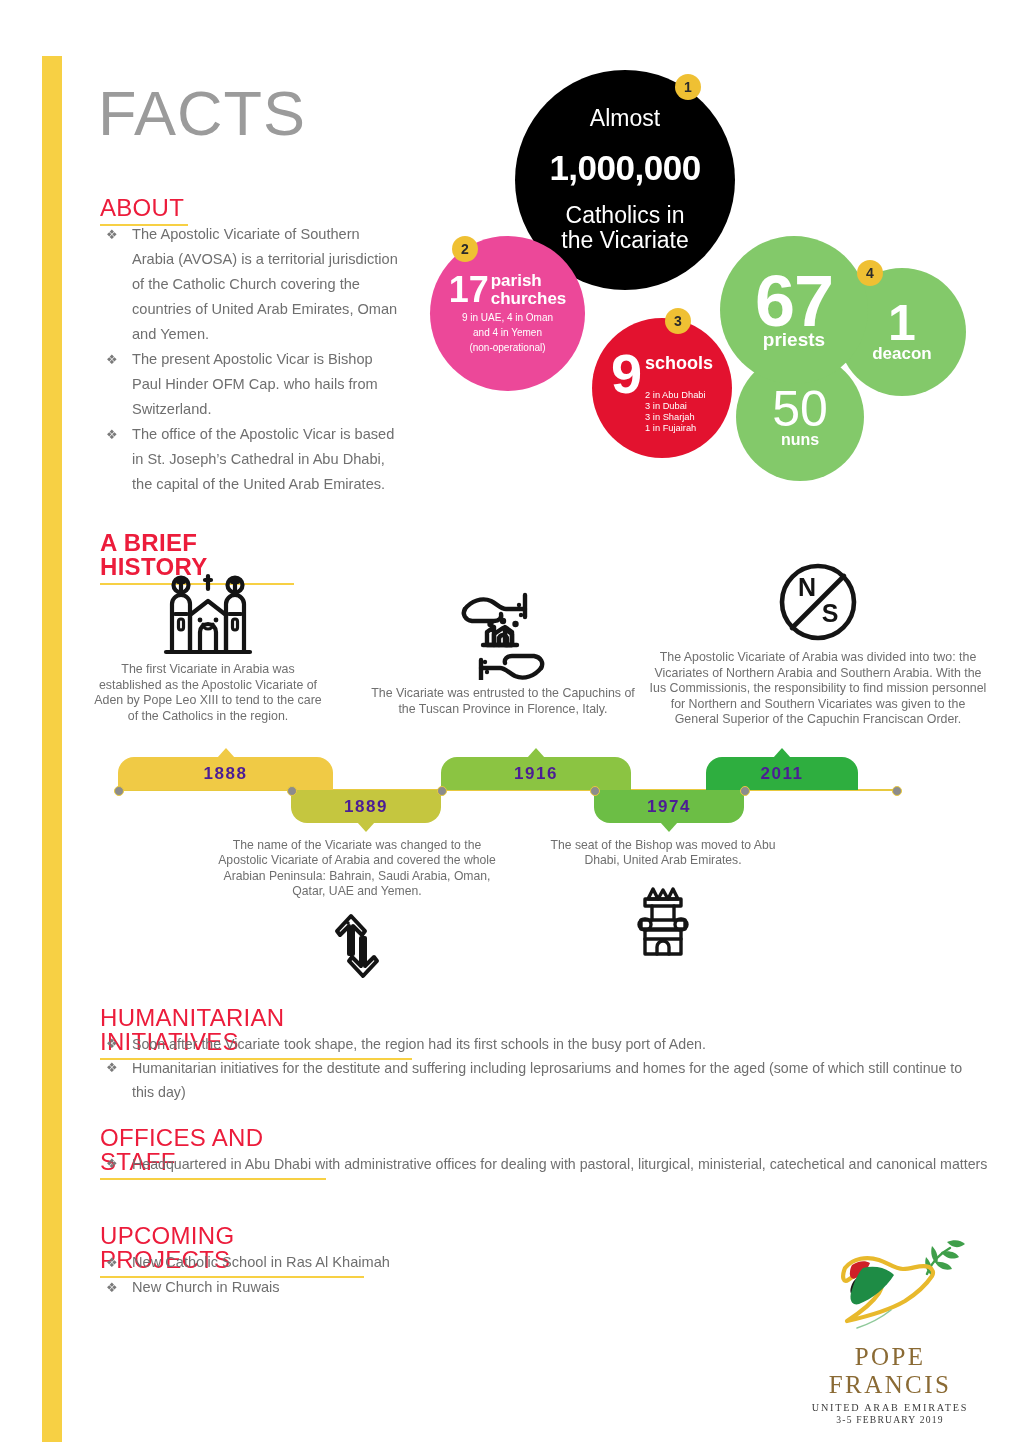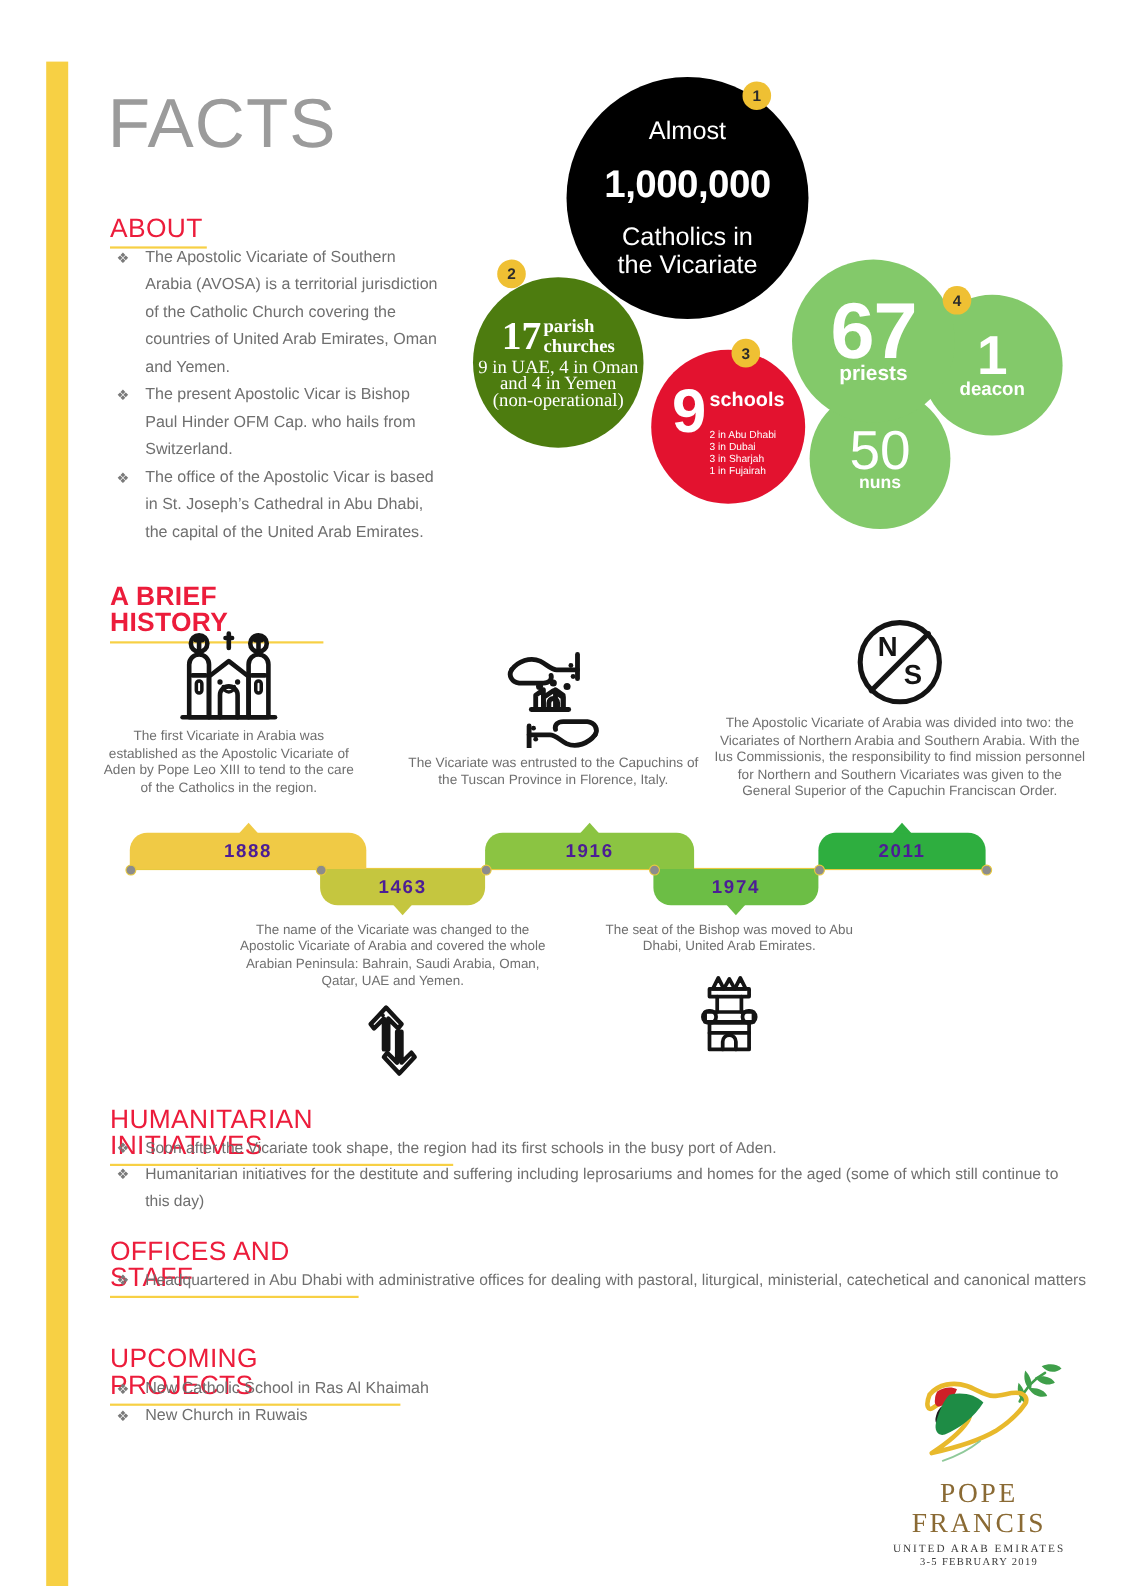--- a/index.html
+++ b/index.html
@@ -30,26 +30,26 @@
   .circ{position:absolute;border-radius:50%;color:#fff;display:flex;align-items:center;justify-content:center;text-align:center;}
   .badge{position:absolute;width:26px;height:26px;border-radius:50%;background:#efc033;color:#2b2b2b;
         font-size:14px;font-weight:700;display:flex;align-items:center;justify-content:center;z-index:9;}
 
   #c-catholics{left:105px;top:2px;width:220px;height:220px;background:#000000;}
   #c-catholics .inner{line-height:1.12;}
   #c-catholics .l1{font-size:23px;}
   #c-catholics .l2{font-size:35px;font-weight:700;letter-spacing:-.5px;margin:16px 0;}
   #c-catholics .l3{font-size:23px;}
 
-  #c-parish{left:20px;top:184px;width:155px;height:155px;background:#4d7c0f;font-family:Liberation Serif, serif;}
+  #c-parish{left:20px;top:168px;width:155px;height:155px;background:#ec4899;}
   #c-parish .inner{width:100%;}
   #c-parish .row{display:flex;align-items:center;justify-content:center;}
   #c-parish .num{font-size:36px;font-weight:700;line-height:.92;}
   #c-parish .lbl{font-size:17px;font-weight:700;line-height:1.02;text-align:left;margin-left:2px;}
-  #c-parish .sub{font-size:17px;line-height:15px;margin-top:3px;}
+  #c-parish .sub{font-size:10px;line-height:15px;margin-top:3px;}
 
   #c-schools{left:182px;top:250px;width:140px;height:140px;background:#e3122f;}
   #c-schools .row{display:flex;align-items:flex-start;justify-content:center;padding-top:8px;}
   #c-schools .num{font-size:56px;font-weight:700;line-height:.85;}
   #c-schools .rt{text-align:left;margin-left:3px;padding-top:4px;}
   #c-schools .lbl{font-size:18px;font-weight:700;line-height:1;}
   #c-schools .sub{font-size:9.3px;line-height:11.2px;margin-top:18px;}
 
   #c-priests{left:310px;top:168px;width:148px;height:148px;background:#83c96a;}
   #c-priests .num{font-size:72px;font-weight:700;line-height:.85;letter-spacing:-1px;}
@@ -248,31 +248,31 @@
 
 <div class="timeline">
   <div class="tl-line"></div>
 
   <div class="tl-block tl-up" style="left:0px;width:215px;background:#f0ca45;">
     <span class="tl-tab" style="top:-9px;border-bottom:10px solid #f0ca45;"></span>
     <span>1888</span>
   </div>
   <div class="tl-block tl-dn" style="left:173px;width:150px;background:#c5c63f;">
     <span class="tl-tab" style="bottom:-9px;border-top:10px solid #c5c63f;"></span>
-    <span>1463</span>
+    <span>1889</span>
   </div>
   <div class="tl-block tl-up" style="left:323px;width:190px;background:#8bc442;">
     <span class="tl-tab" style="top:-9px;border-bottom:10px solid #8bc442;"></span>
     <span>1916</span>
   </div>
   <div class="tl-block tl-dn" style="left:476px;width:150px;background:#6cbe45;">
     <span class="tl-tab" style="bottom:-9px;border-top:10px solid #6cbe45;"></span>
     <span>1974</span>
   </div>
-  <div class="tl-block tl-up" style="left:626px;width:152px;background:#2eae3f;">
+  <div class="tl-block tl-up" style="left:588px;width:152px;background:#2eae3f;">
     <span class="tl-tab" style="top:-9px;border-bottom:10px solid #2eae3f;"></span>
     <span>2011</span>
   </div>
 
   <div class="tl-dot" style="left:-4px;"></div>
   <div class="tl-dot" style="left:169px;"></div>
   <div class="tl-dot" style="left:319px;"></div>
   <div class="tl-dot" style="left:472px;"></div>
   <div class="tl-dot" style="left:622px;"></div>
   <div class="tl-dot" style="left:774px;"></div>

